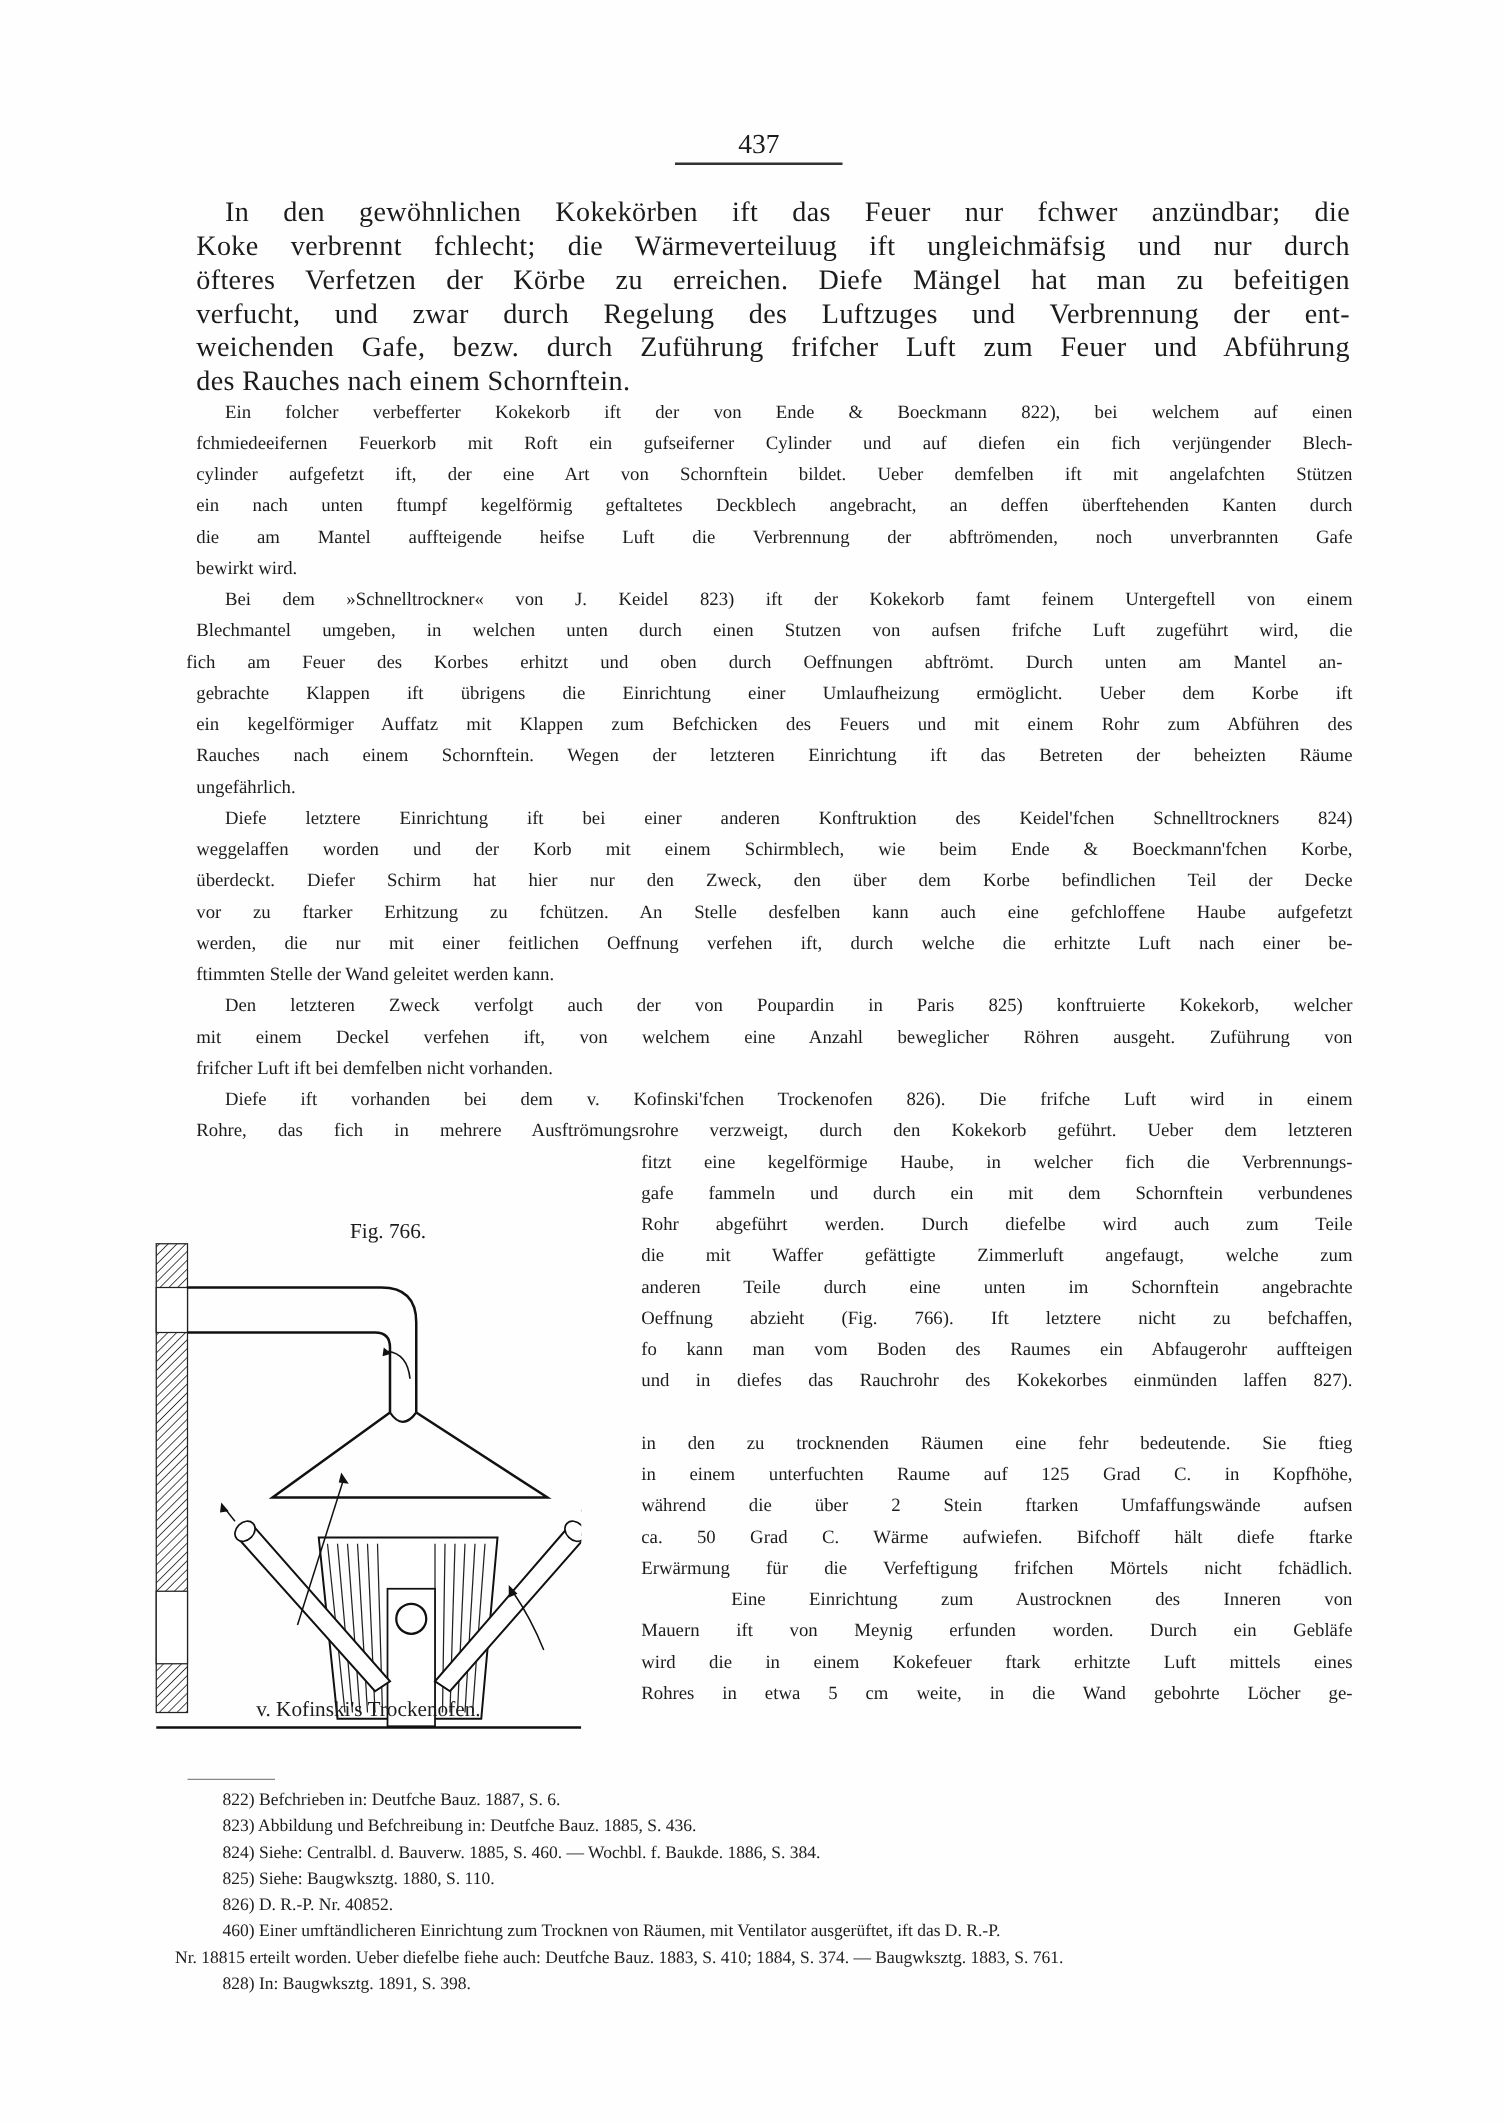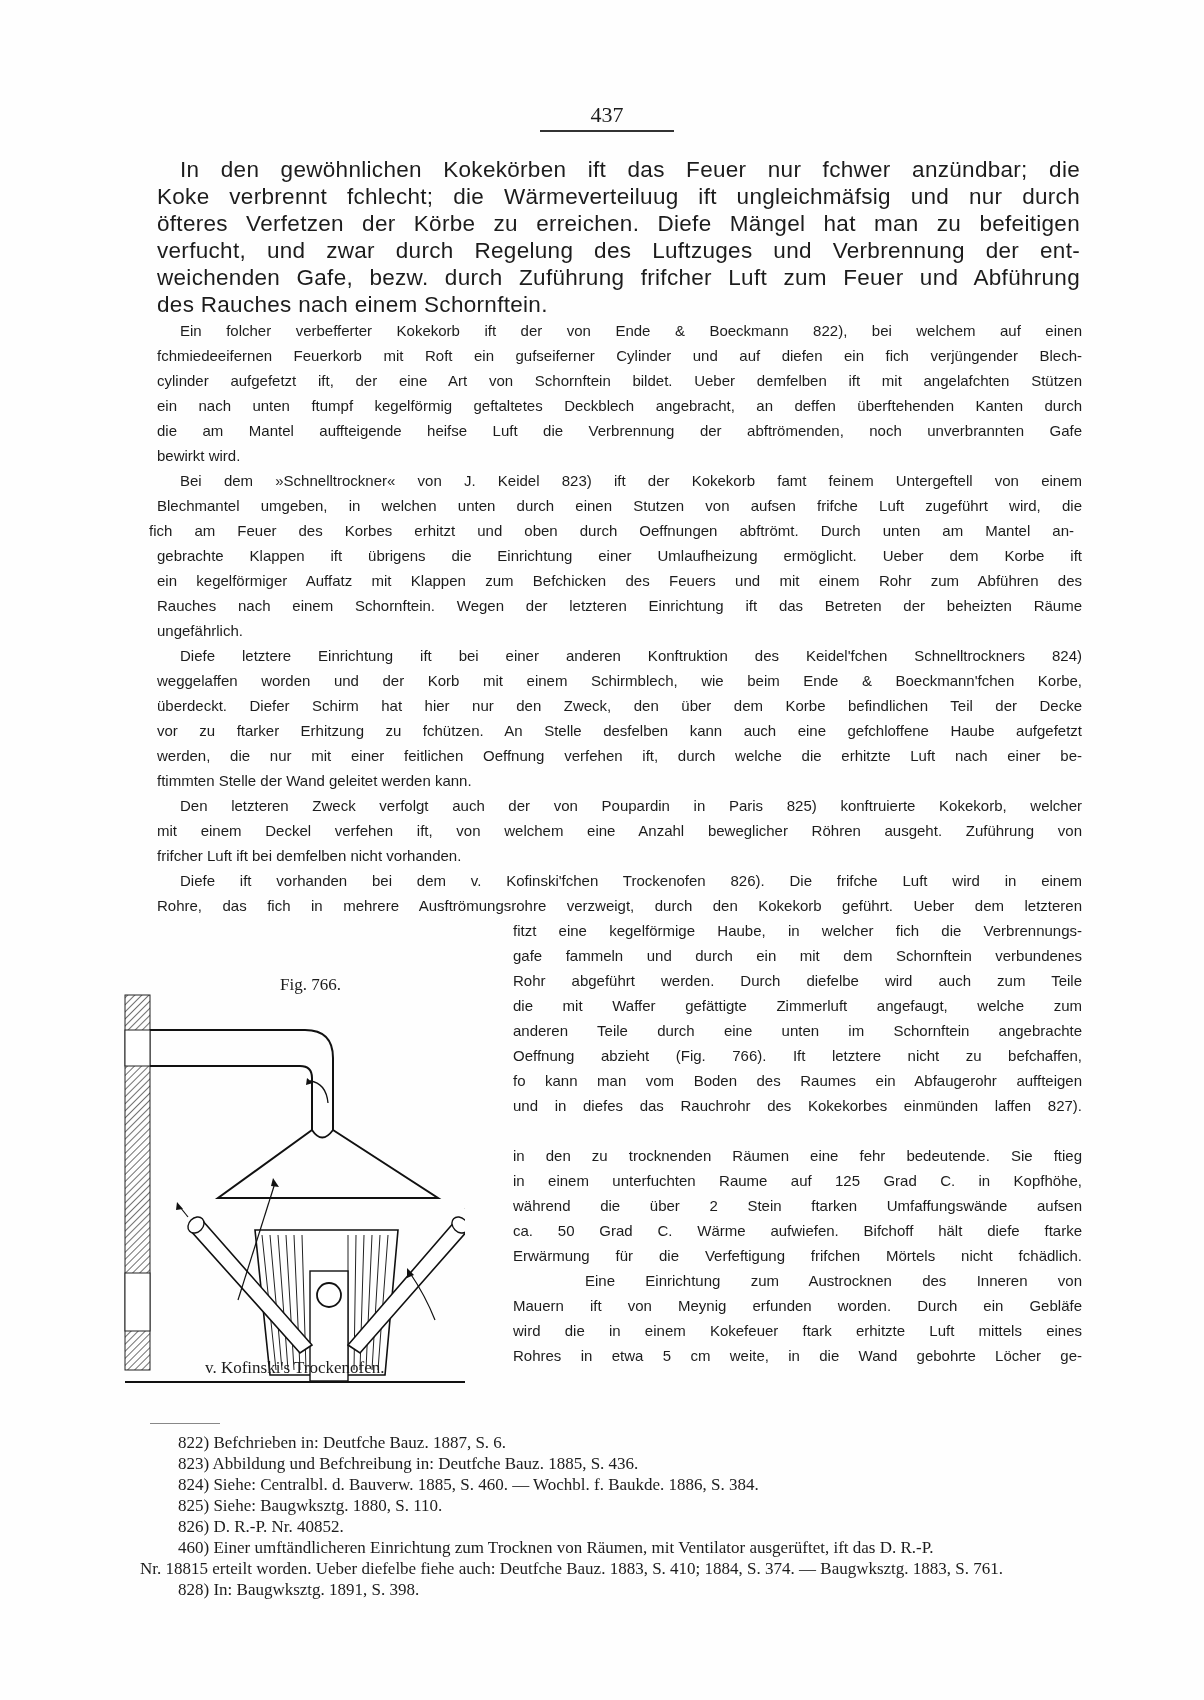--- a/index.html
+++ b/index.html
@@ -2,25 +2,25 @@
 <html><head>
 <meta charset="utf-8">
 <style>
   html, body { margin:0; padding:0; background:#ffffff; }
   body { width:1204px; height:1700px; position:relative; overflow:hidden;
          font-family:"DejaVu Serif", "Liberation Serif", serif; color:#1c1c1c; }
   .page { position:absolute; left:0; top:0; width:1204px; height:1700px; background:#fefefe; }
   .pagenum { position:absolute; left:540px; top:102px; width:134px; text-align:center;
              font-family:"Liberation Serif", serif; font-size:22px; }
   .pagerule { position:absolute; left:540px; top:130px; width:134px; height:2px; background:#333; }
-  .line { position:absolute; white-space:nowrap; font-family:Liberation Sans, sans-serif;
+  .line { position:absolute; white-space:nowrap; font-family:Liberation Serif, serif;
           text-align:justify; text-align-last:justify; }
   .big { font-size:22.5px; letter-spacing:0.3px; }
   .small { font-size:15px; }
-  .fn { font-size:17px; font-family:"Liberation Serif", serif; position:absolute; white-space:nowrap; }
+  .fn { font-size:14px; font-family:"Liberation Serif", serif; position:absolute; white-space:nowrap; }
   .fig-cap { position:absolute; font-family:"Liberation Serif", serif; font-size:17px; }
   .fig { position:absolute; left:120px; top:985px; width:345px; height:400px; }
   .rule-fn { position:absolute; left:150px; top:1423px; width:70px; height:1px; background:#888; }
 </style>
 </head>
 <body>
 
 <div class="page">
 
   <div class="pagenum">437</div>

